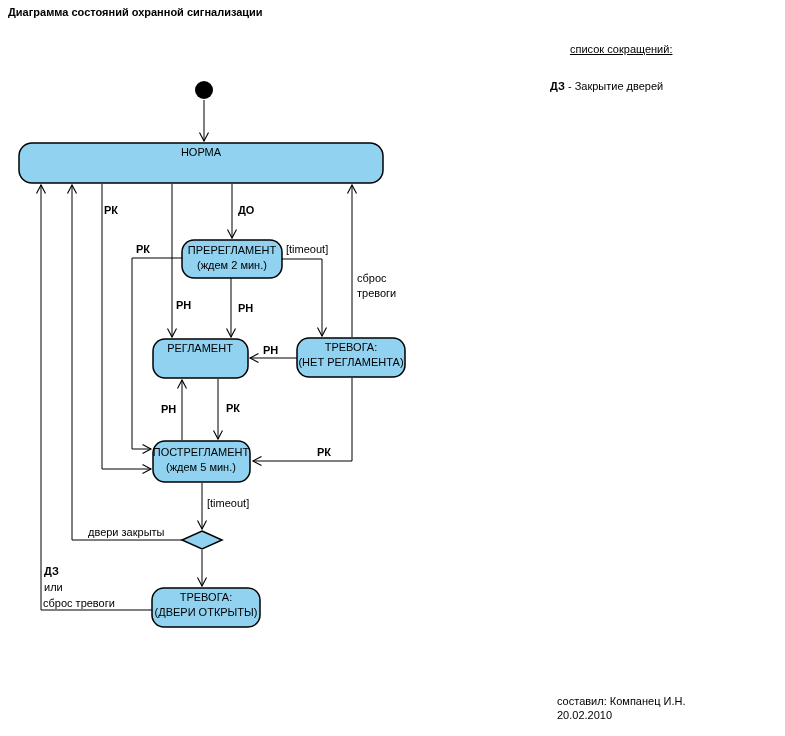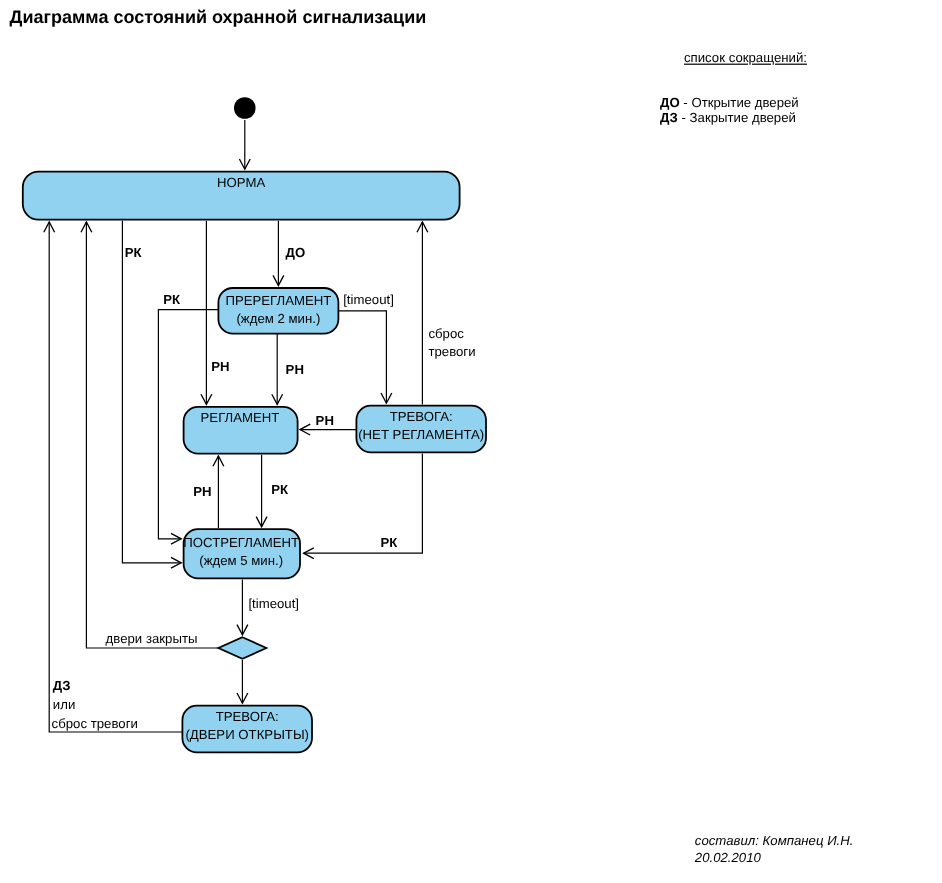--- a/index.html
+++ b/index.html
@@ -1,39 +1,38 @@
 <!DOCTYPE html>
 <html><head>
 <meta charset="utf-8">
 <style>
   html,body{margin:0;padding:0;background:#ffffff;}
   body{
     width:785px;height:736px;position:relative;overflow:hidden;
     font-family:"Liberation Sans",sans-serif;color:#000;
   }
   .abs{position:absolute;}
-  #title{left:8px;top:6px;font-size:15px;font-weight:bold;white-space:nowrap;text-align:center;}
+  #title{left:8px;top:6px;font-size:11px;font-weight:bold;white-space:nowrap;text-align:center;}
   #legend-heading{left:550px;top:43px;font-size:11px;text-decoration:underline;white-space:nowrap;margin-left:20px;}
   #legend-items{left:550px;top:80px;font-size:11px;line-height:12.8px;white-space:nowrap;}
-  #footer{left:579px;top:694px;font-size:11px;line-height:14px;white-space:nowrap;font-style:italic;}
+  #footer{left:557px;top:694px;font-size:11px;line-height:14px;white-space:nowrap;}
   svg{position:absolute;left:0;top:0;}
   svg text{font-family:"Liberation Sans",sans-serif;font-size:11px;fill:#000;}
   .state{fill:#90D2F0;stroke:#000;stroke-width:1.5;}
   .edge{fill:none;stroke:#000;stroke-width:1;}
   .nlbl{text-anchor:middle;}
   .b{font-weight:bold;}
 </style>
 </head>
 <body>
 
 <div id="title" class="abs">Диаграмма состояний охранной сигнализации</div>
 
 <div id="legend-heading" class="abs">список сокращений:</div>
 <div id="legend-items" class="abs">
-  <div><span class="b">ДО</span><span> - Открытие дверей</span></div>
   <div><span class="b">ДЗ</span><span> - Закрытие дверей</span></div>
 </div>
 
 <div id="footer" class="abs">
   <div>составил: Компанец И.Н.</div>
   <div>20.02.2010</div>
 </div>
 
 <svg width="785" height="736" viewBox="0 0 785 736">
   <defs>

